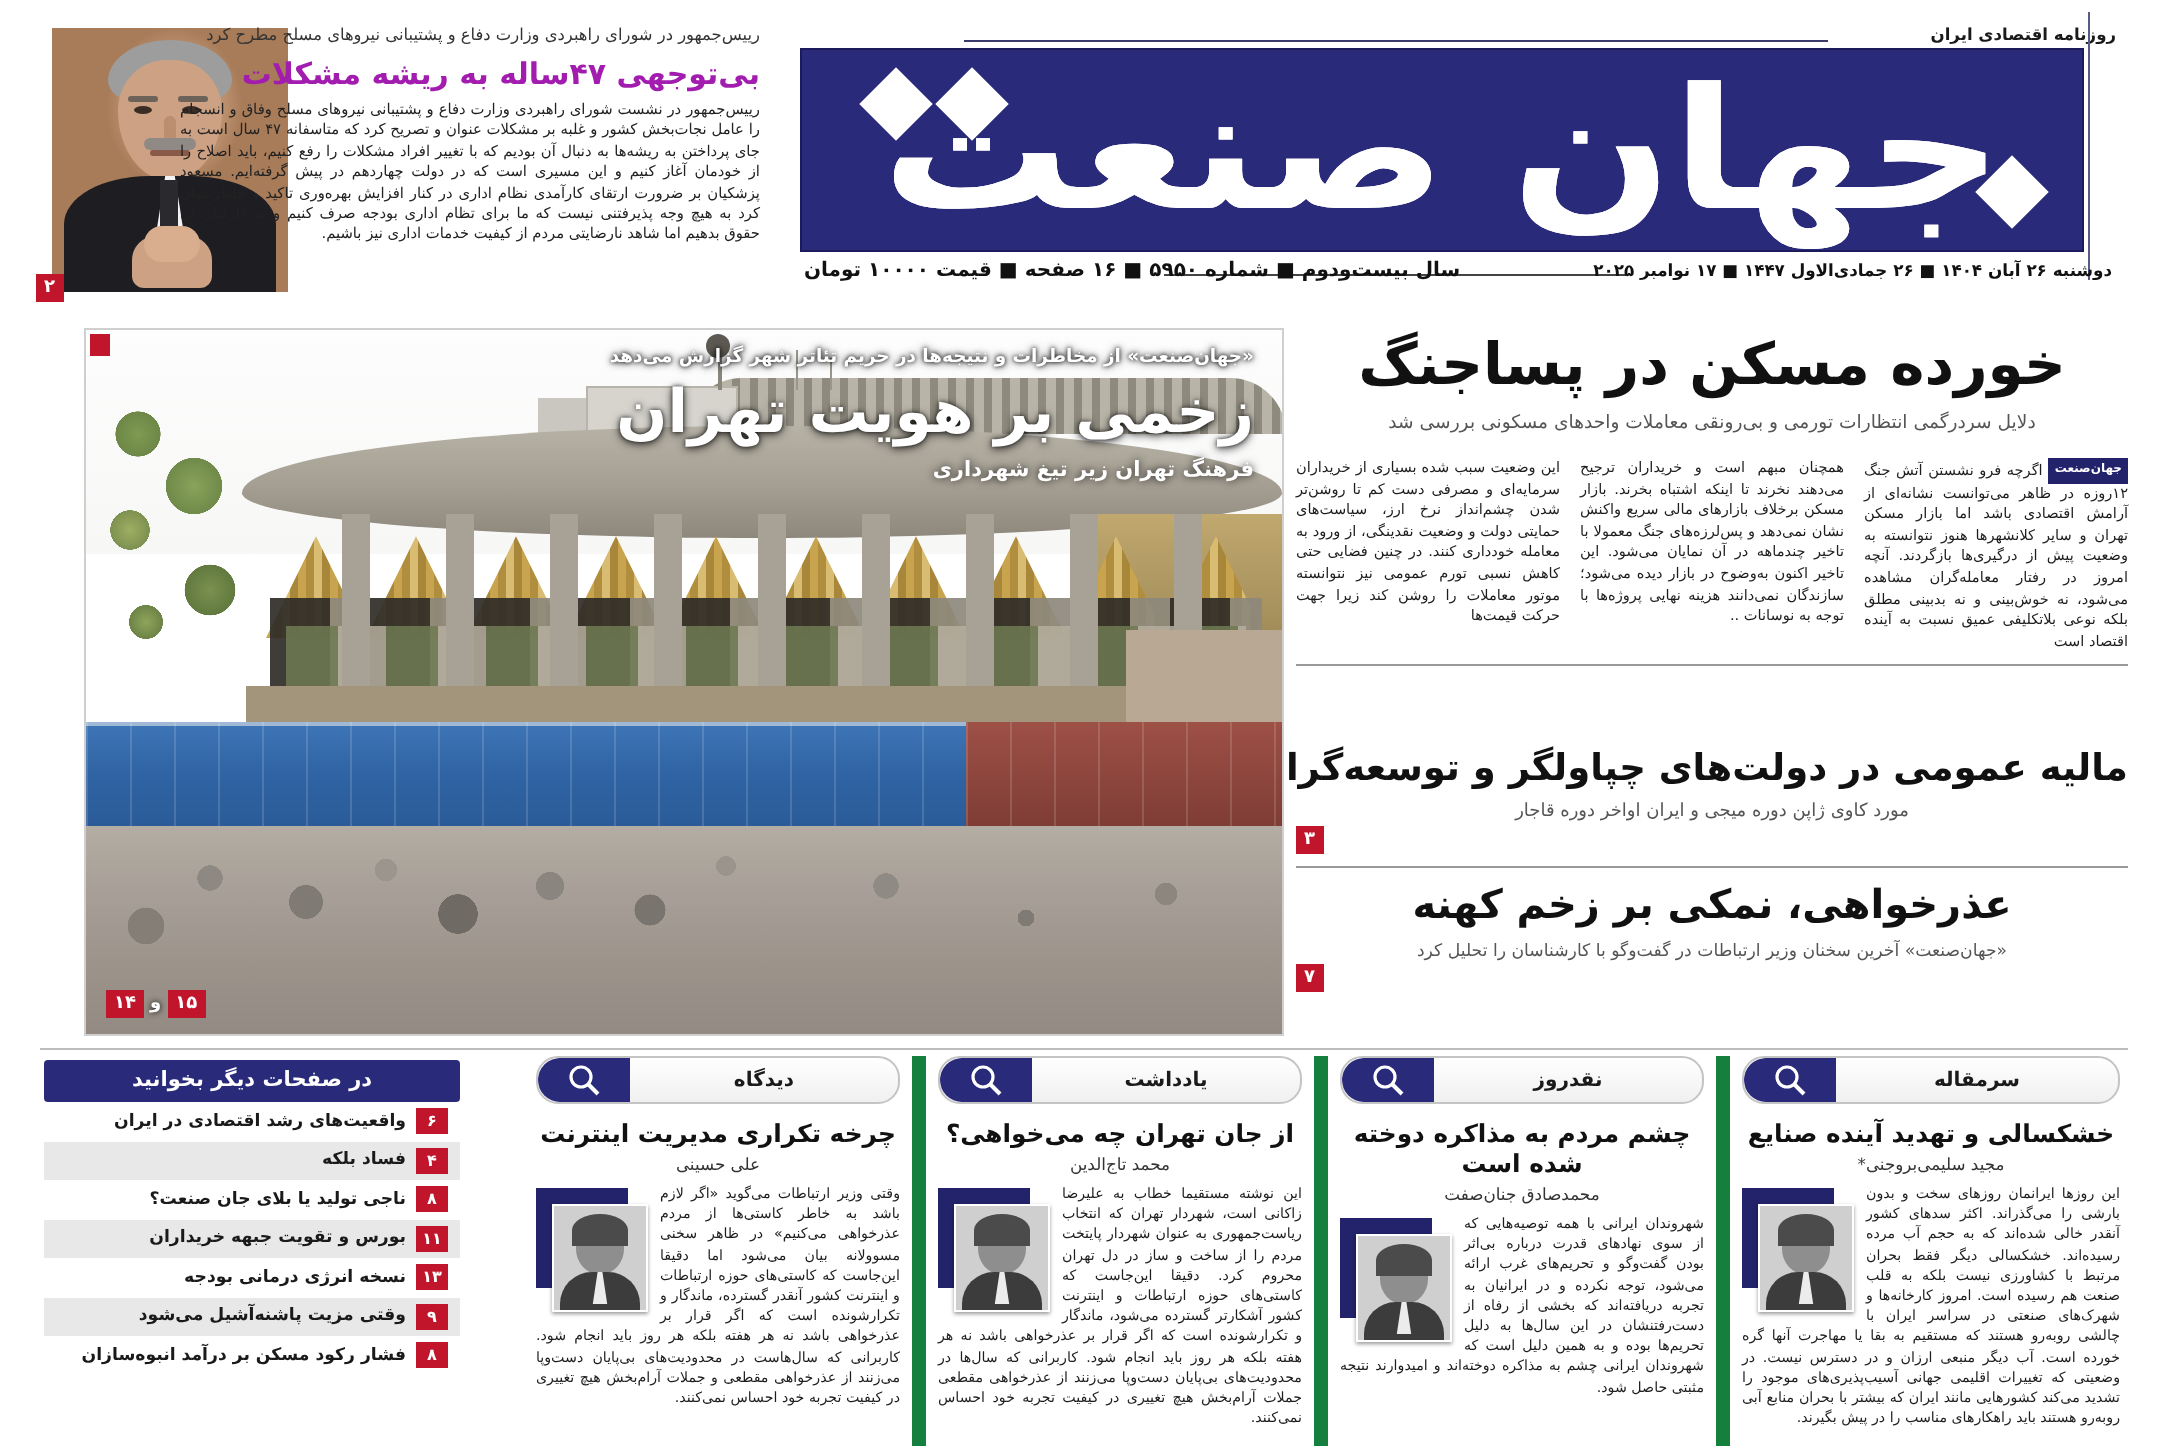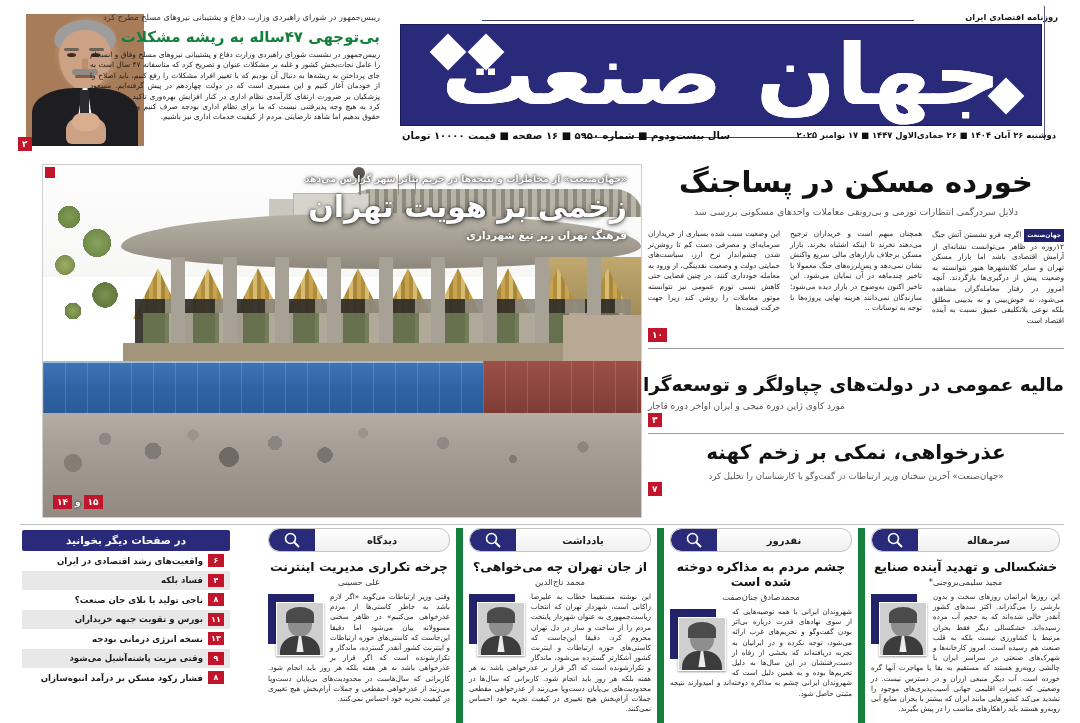--- a/index.html
+++ b/index.html
@@ -17,21 +17,21 @@
   .topstrip{position:absolute;left:0;top:0;width:1080px;height:158px;}
 
   
   .teaser{position:absolute;left:18px;top:6px;width:362px;height:145px;direction:rtl;}
   .teaser-kicker{
     position:absolute;right:0;top:6px;width:300px;text-align:right;
     font-size:8.2px;color:#333;letter-spacing:.1px;white-space:nowrap;
   }
   .teaser-head{
     position:absolute;right:0;top:22px;width:300px;text-align:right;
-    font-size:15px;font-weight:bold;color:#15803d;white-space:nowrap;
+    font-size:15px;font-weight:bold;color:#a21caf;white-space:nowrap;
   }
   .teaser-body{
     position:absolute;right:0;top:44px;width:290px;text-align:justify;
     font-size:7.4px;line-height:10.4px;color:#222;
   }
   .teaser-photo{
     position:absolute;left:8px;top:8px;width:118px;height:132px;
     background:
       radial-gradient(ellipse 34px 40px at 52% 30%, #d9b79a 0%, #c49a78 60%, #a87c59 100%),
       linear-gradient(180deg,#f4f4f4 0%,#ededed 40%,#e6e6e6 100%);
@@ -202,21 +202,21 @@
     display:inline-block;background:#23236b;color:#fff;font-size:6px;font-weight:bold;
     padding:1px 3px;margin-left:3px;vertical-align:middle;letter-spacing:-.3px;
   }
   .lead-foot{position:relative;height:16px;}
   .lead-pg{position:absolute;left:0;top:2px;}
   .hr-thin{height:1px;background:#9a9a9a;margin:6px 0 0 0;}
 
   
   .sec2{position:absolute;left:648px;top:374px;width:416px;}
   .sec2-head{text-align:center;font-size:18.5px;font-weight:bold;color:#111;white-space:nowrap;}
-  .sec2-sub{text-align:left;font-size:9px;color:#555;margin-top:6px;white-space:nowrap;}
+  .sec2-sub{text-align:center;font-size:9px;color:#555;margin-top:6px;white-space:nowrap;}
   .sec2-foot{position:relative;height:14px;margin-top:2px;}
 
   
   .sec3{position:absolute;left:648px;top:440px;width:416px;}
   .sec3-head{text-align:center;font-size:20px;font-weight:bold;color:#111;white-space:nowrap;}
   .sec3-sub{text-align:center;font-size:8.6px;color:#555;margin-top:7px;white-space:nowrap;}
   .sec3-foot{position:relative;height:14px;margin-top:1px;}
 
   
   .bottom{position:absolute;left:0;top:524px;width:1080px;height:199px;}
@@ -364,23 +364,20 @@
   </div>
 
   <div class="lead">
     <div class="lead-head">خورده مسکن در پساجنگ</div>
     <div class="lead-sub">دلایل سردرگمی انتظارات تورمی و بی‌رونقی معاملات واحدهای مسکونی بررسی شد</div>
     <div class="lead-cols">
       <div class="lead-col"><span class="inline-badge">جهان‌صنعت</span><span>اگرچه فرو نشستن آتش جنگ ۱۲روزه در ظاهر می‌توانست نشانه‌ای از آرامش اقتصادی باشد اما بازار مسکن تهران و سایر کلانشهرها هنوز نتوانسته به وضعیت پیش از درگیری‌ها بازگردند. آنچه امروز در رفتار معامله‌گران مشاهده می‌شود، نه خوش‌بینی و نه بدبینی مطلق بلکه نوعی بلاتکلیفی عمیق نسبت به آینده اقتصاد است</span></div>
       <div class="lead-col">همچنان مبهم است و خریداران ترجیح می‌دهند نخرند تا اینکه اشتباه بخرند. بازار مسکن برخلاف بازارهای مالی سریع واکنش نشان نمی‌دهد و پس‌لرزه‌های جنگ معمولا با تاخیر چندماهه در آن نمایان می‌شود. این تاخیر اکنون به‌وضوح در بازار دیده می‌شود؛ سازندگان نمی‌دانند هزینه نهایی پروژه‌ها با توجه به نوسانات ..</div>
       <div class="lead-col">این وضعیت سبب شده بسیاری از خریداران سرمایه‌ای و مصرفی دست کم تا روشن‌تر شدن چشم‌انداز نرخ ارز، سیاست‌های حمایتی دولت و وضعیت نقدینگی، از ورود به معامله خودداری کنند. در چنین فضایی حتی کاهش نسبی تورم عمومی نیز نتوانسته موتور معاملات را روشن کند زیرا جهت حرکت قیمت‌ها</div>
     </div>
-    <div class="lead-foot">
-      <span class="pgbadge lead-pg">۱۰</span>
-    </div>
     <div class="hr-thin"></div>
   </div>
 
   <div class="sec2">
     <div class="sec2-head">مالیه عمومی در دولت‌های چپاولگر و توسعه‌گرا</div>
     <div class="sec2-sub">مورد کاوی ژاپن دوره میجی و ایران اواخر دوره قاجار</div>
     <div class="sec2-foot">
       <span class="pgbadge" style="position:absolute;left:0;top:0;">۳</span>
     </div>
     <div class="hr-thin"></div>

